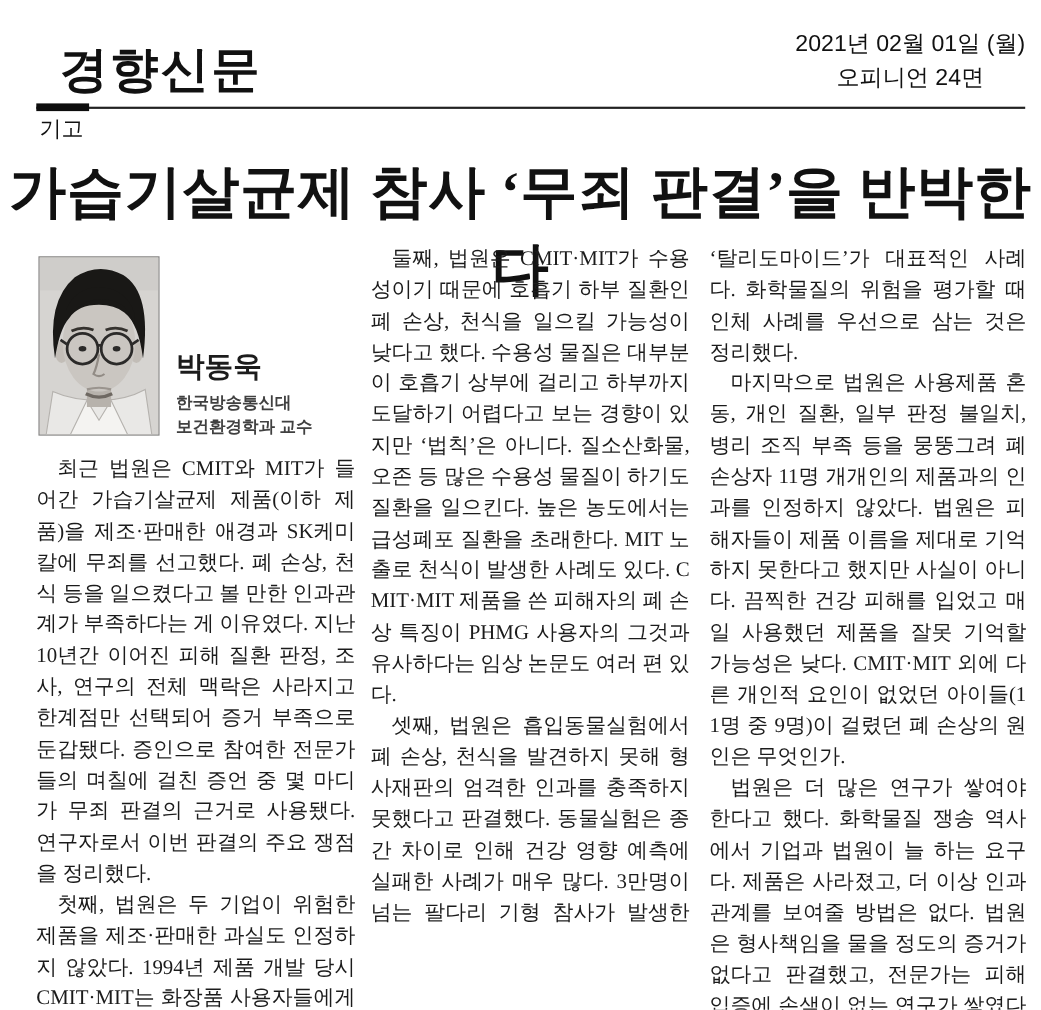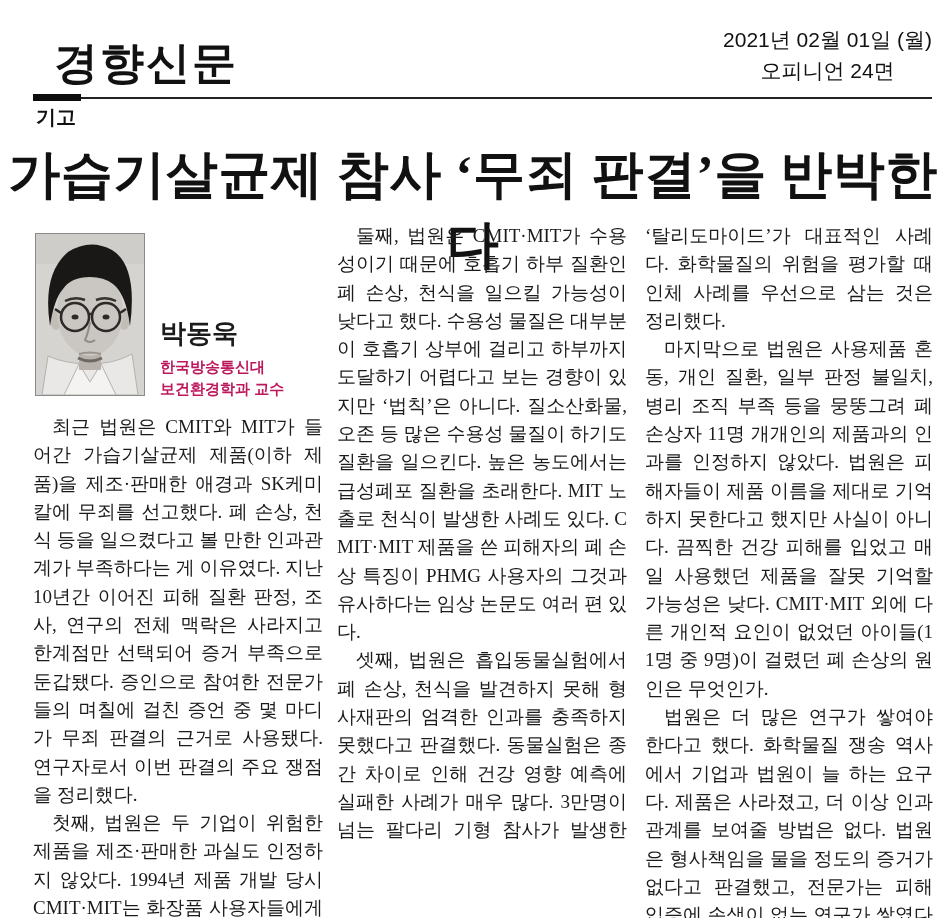--- a/index.html
+++ b/index.html
@@ -25,21 +25,21 @@
     position:absolute; left:33px; right:14px; top:97px;
     height:2px; background:#222;
   }
   .rule-thick {
     position:absolute; left:33px; top:94px;
     width:48px; height:7px; background:#0d0d0d;
   }
   .kicker {
     position:absolute; left:36px; top:104px;
     font-family:"Liberation Sans", sans-serif;
-    font-size:20px; font-weight:bold; color:#111;
+    font-size:20px; font-weight:normal; color:#111;
   }
   
   .headline {
     position:absolute; left:0; right:0; top:140px;
     text-align:center;
     font-size:52px; font-weight:bold; letter-spacing:0.5px; color:#111;
     font-family:"Liberation Serif", serif;
   }
   
   .col {
@@ -61,21 +61,21 @@
     position:absolute; left:2px; top:8px;
     width:110px; height:163px;
     border:1px solid #8a8a8a; background:#d6d4d1; overflow:hidden;
   }
   .photo svg { display:block; }
   .byline {
     position:absolute; left:127px; top:94px;
     font-family:"Liberation Sans", sans-serif; color:#1c1c1c;
   }
   .byline .name { font-size:26px; font-weight:bold; margin-bottom:9px; }
-  .byline .aff  { font-size:15px; line-height:22px; font-weight:bold; color:#be185d; }
+  .byline .aff  { font-size:15px; line-height:22px; font-weight:bold; color:#404040; }
 </style>
 </head>
 <body>
 
 <div class="logo">경향신문</div>
 <div class="meta">
   <div>2021년 02월 01일 (월)</div>
   <div>오피니언 24면</div>
 </div>
 

